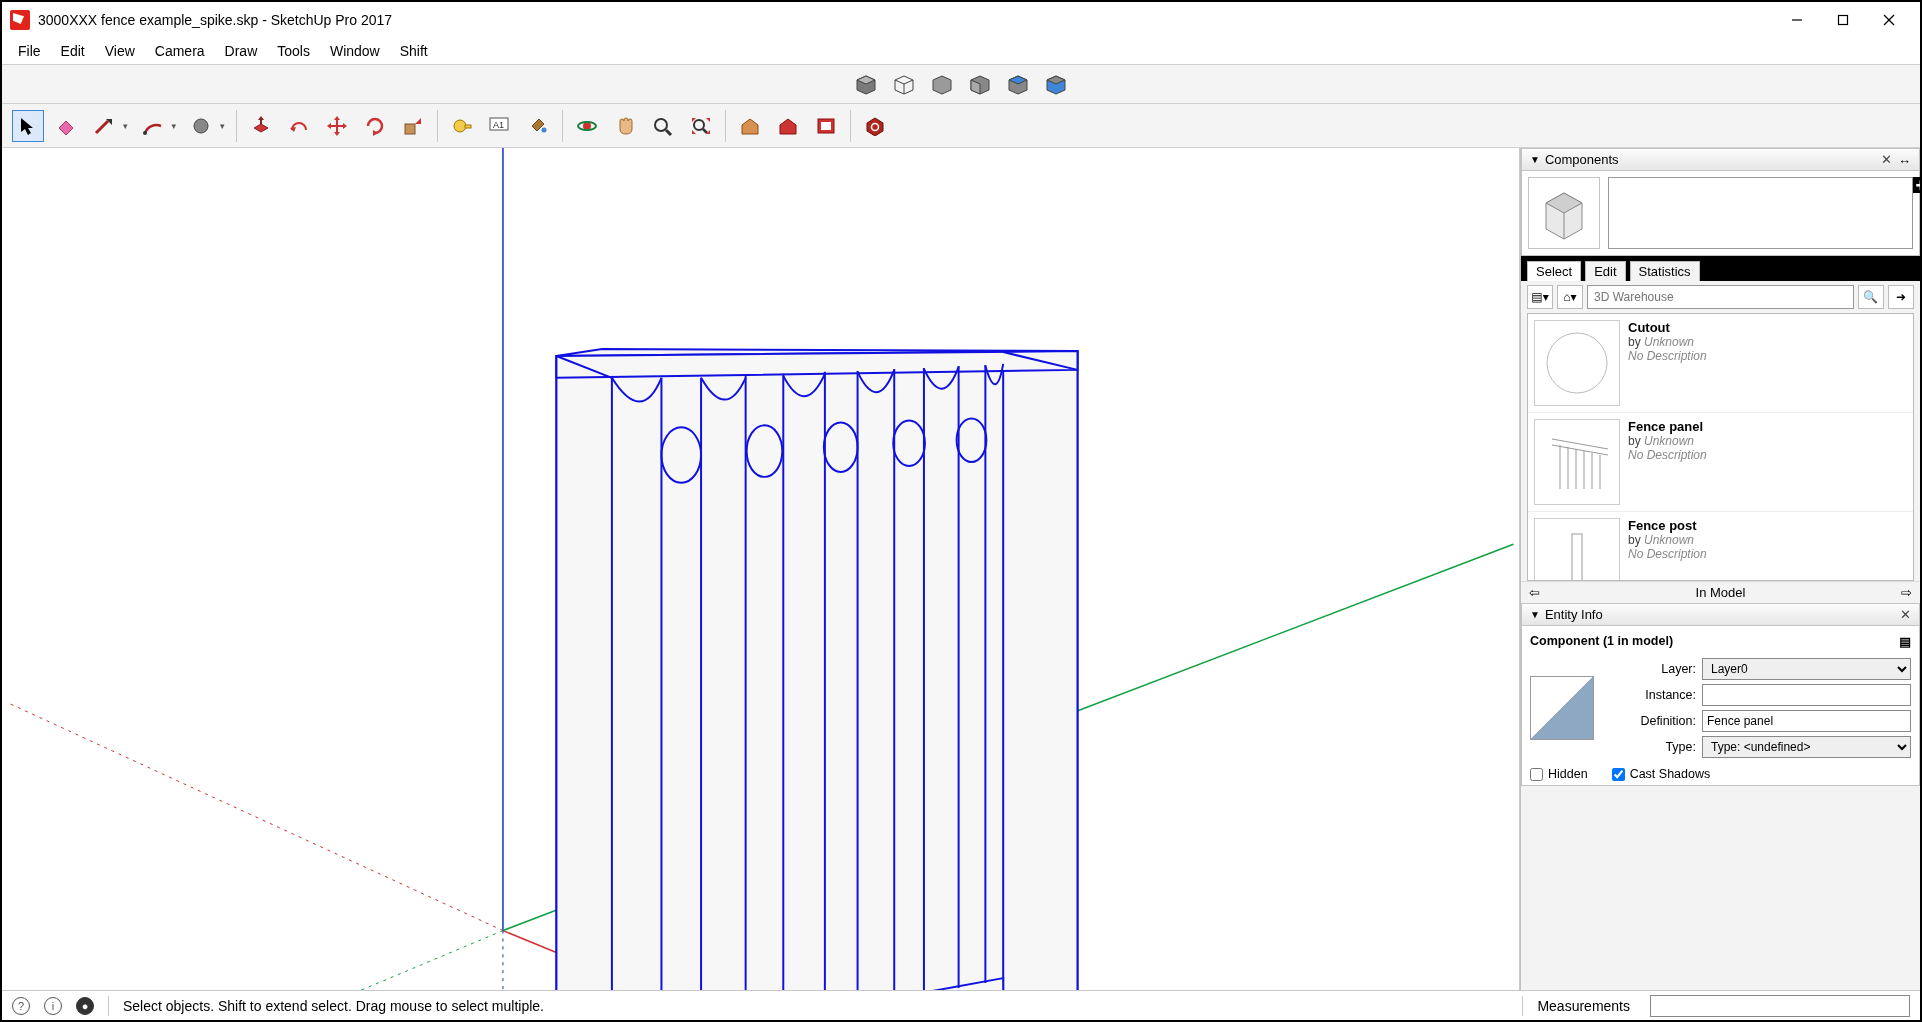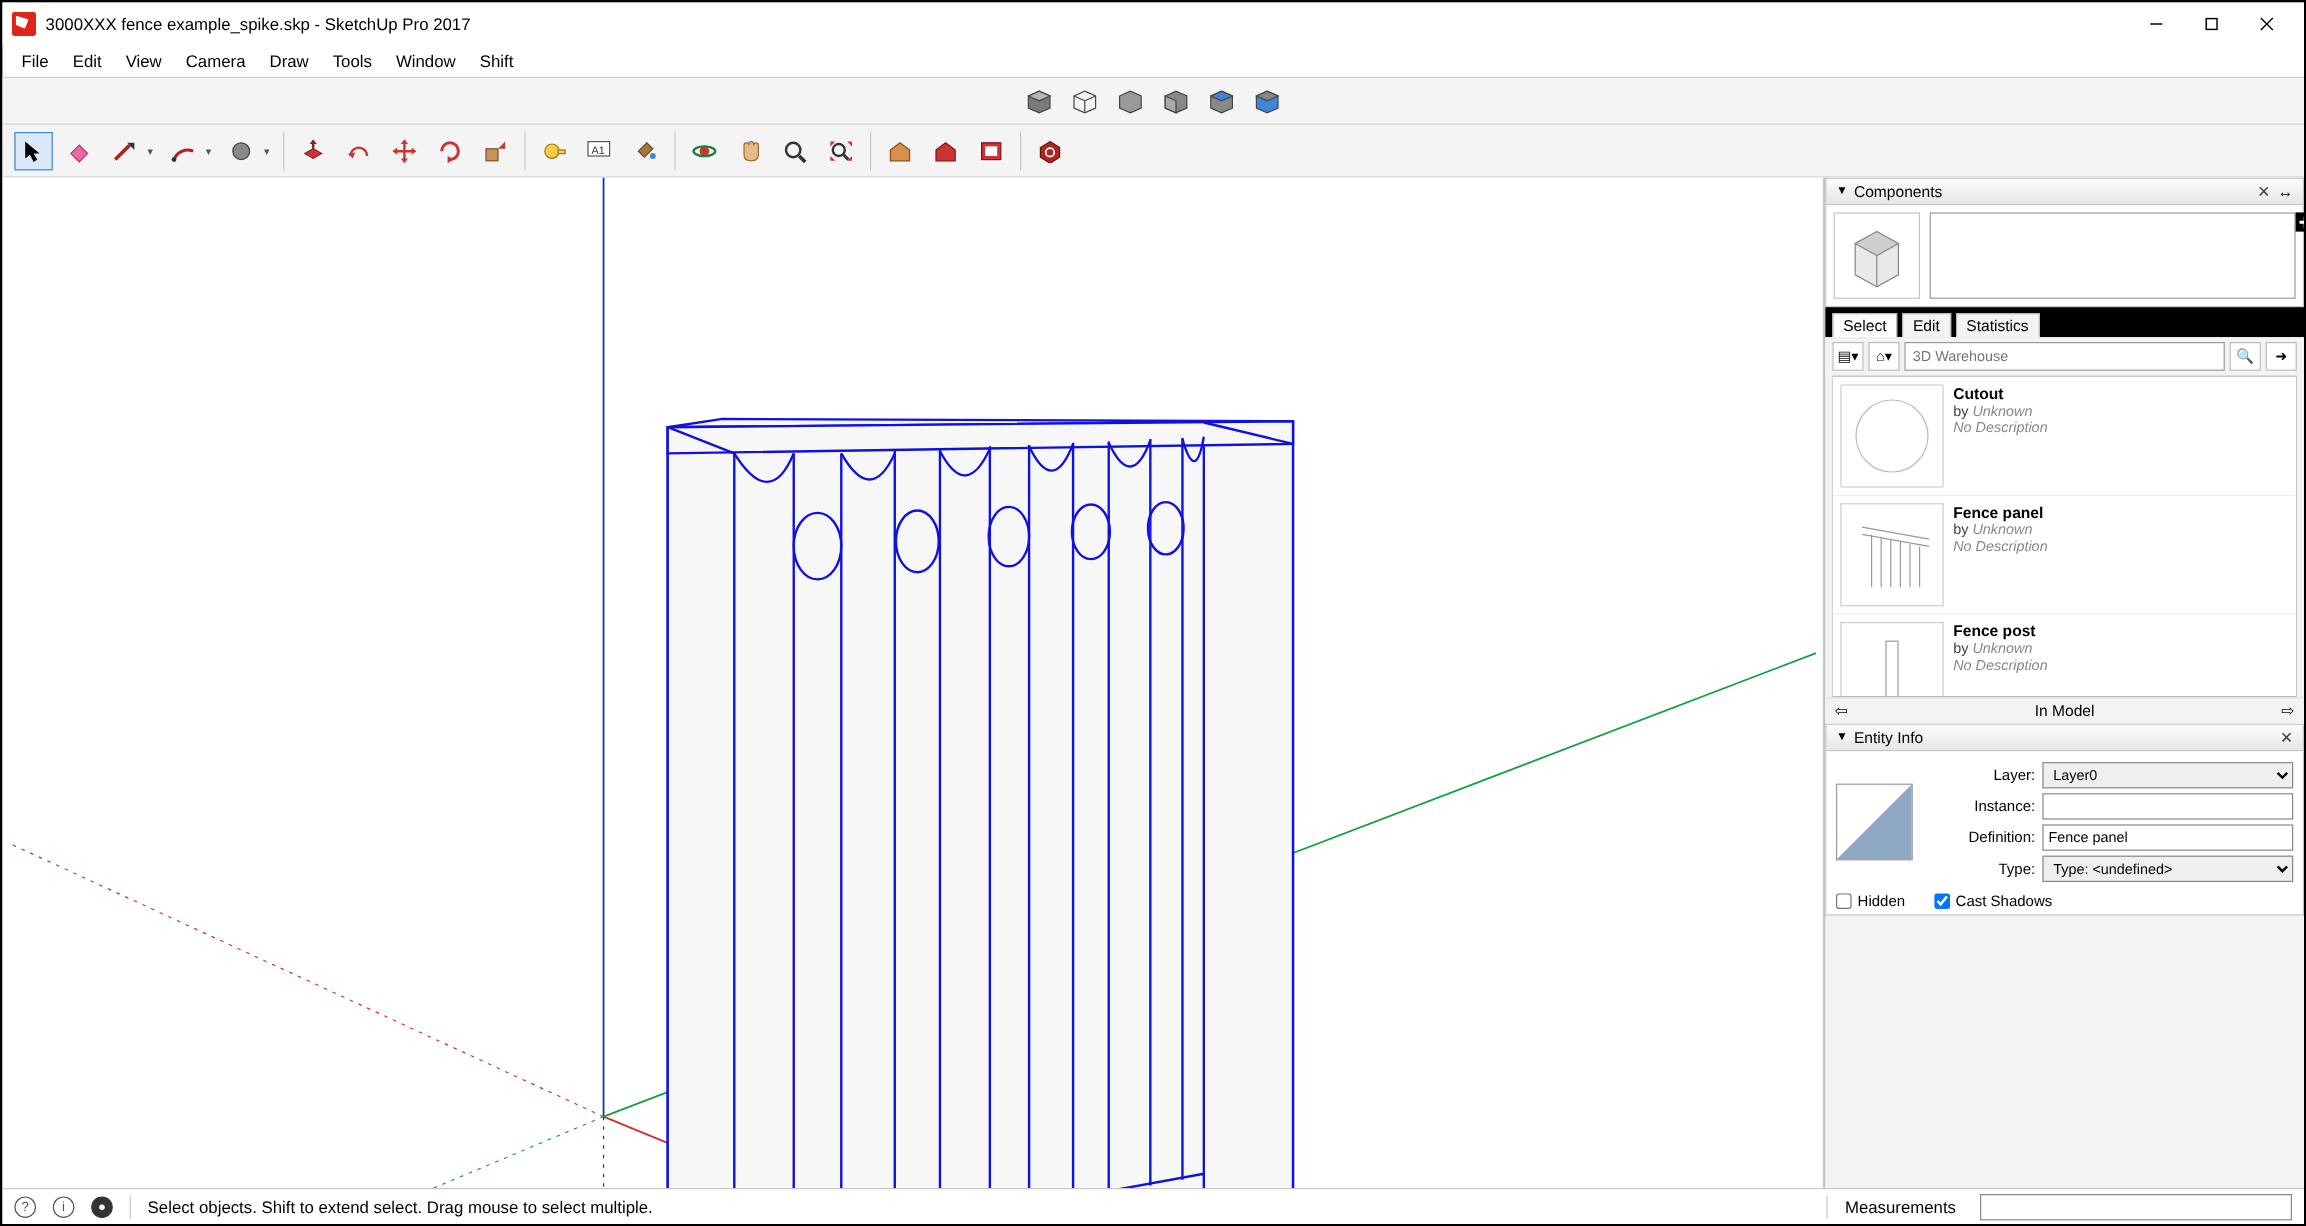--- a/index.html
+++ b/index.html
@@ -51,21 +51,21 @@
 .comp-nav .fwd { position: absolute; right: 8px; }
 .entity-body { background: #fff; border: 1px solid #c4c4c4; border-top: none; padding: 6px 8px 4px 8px; font-size: 12.5px; }
 .entity-body .hdr2 { font-weight: bold; padding: 2px 0 6px 0; display:flex; }
 .entity-body .hdr2 .spacer { flex:1; }
 .entity-row { display: flex; align-items: center; margin: 3px 0; }
 .entity-row .swatch { width: 64px; height: 64px; border: 1px solid #999; background: linear-gradient(135deg,#fff 0%,#fff 49.5%, #8ea8c4 50%, #8ea8c4 100%); margin-right: 10px; }
 .e-grid { display: grid; grid-template-columns: 92px 1fr; gap: 4px 6px; align-items: center; }
 .e-grid label { text-align: right; font-size: 12.5px; }
 .e-grid input, .e-grid select { height: 22px; border: 1px solid #888; font-size: 12px; padding: 0 4px; width: 100%; }
 .checks { display: flex; gap: 24px; padding: 6px 0 0 0; font-size: 12.5px; }
-.checks label { display: flex; gap: 5px; }
+.checks label { display: flex; align-items: center; gap: 5px; }
 .statusbar { height: 30px; border-top: 1px solid #c8c8c8; display: flex; align-items: center; padding: 0 10px; font-size: 14px; background: #fff; gap: 14px; }
 .statusbar .sicon { width: 18px; height: 18px; border: 1.5px solid #555; border-radius: 50%; display: flex; align-items: center; justify-content: center; font-size: 11px; color: #555; }
 .statusbar .sep { width: 1px; height: 20px; background: #c8c8c8; }
 .statusbar .msg { flex: 1; }
 .statusbar .meas-label { margin-right: 6px; }
 .statusbar input.meas { width: 260px; height: 22px; border: 1px solid #888; }
 </style>
 </head>
 <body>
 
@@ -419,20 +419,25 @@
       <span>In Model</span>
       <span class="fwd">⇨</span>
     </div>
 
     <div class="panel-hdr">
       <span class="arr">▼</span>
       <span>Entity Info</span>
       <span class="x">✕</span>
     </div>
     <div class="entity-body">
+      <div class="hdr2">
+        <span>Component (1 in model)</span>
+        <span class="spacer"></span>
+        <span>▤</span>
+      </div>
       <div class="entity-row">
         <div class="swatch"></div>
         <div class="e-grid" style="flex:1">
           <label>Layer:</label>
           <select><option>Layer0</option></select>
           <label>Instance:</label>
           <input type="text" value="" style="">
           <label>Definition:</label>
           <input type="text" value="Fence panel" style="">
           <label>Type:</label>

